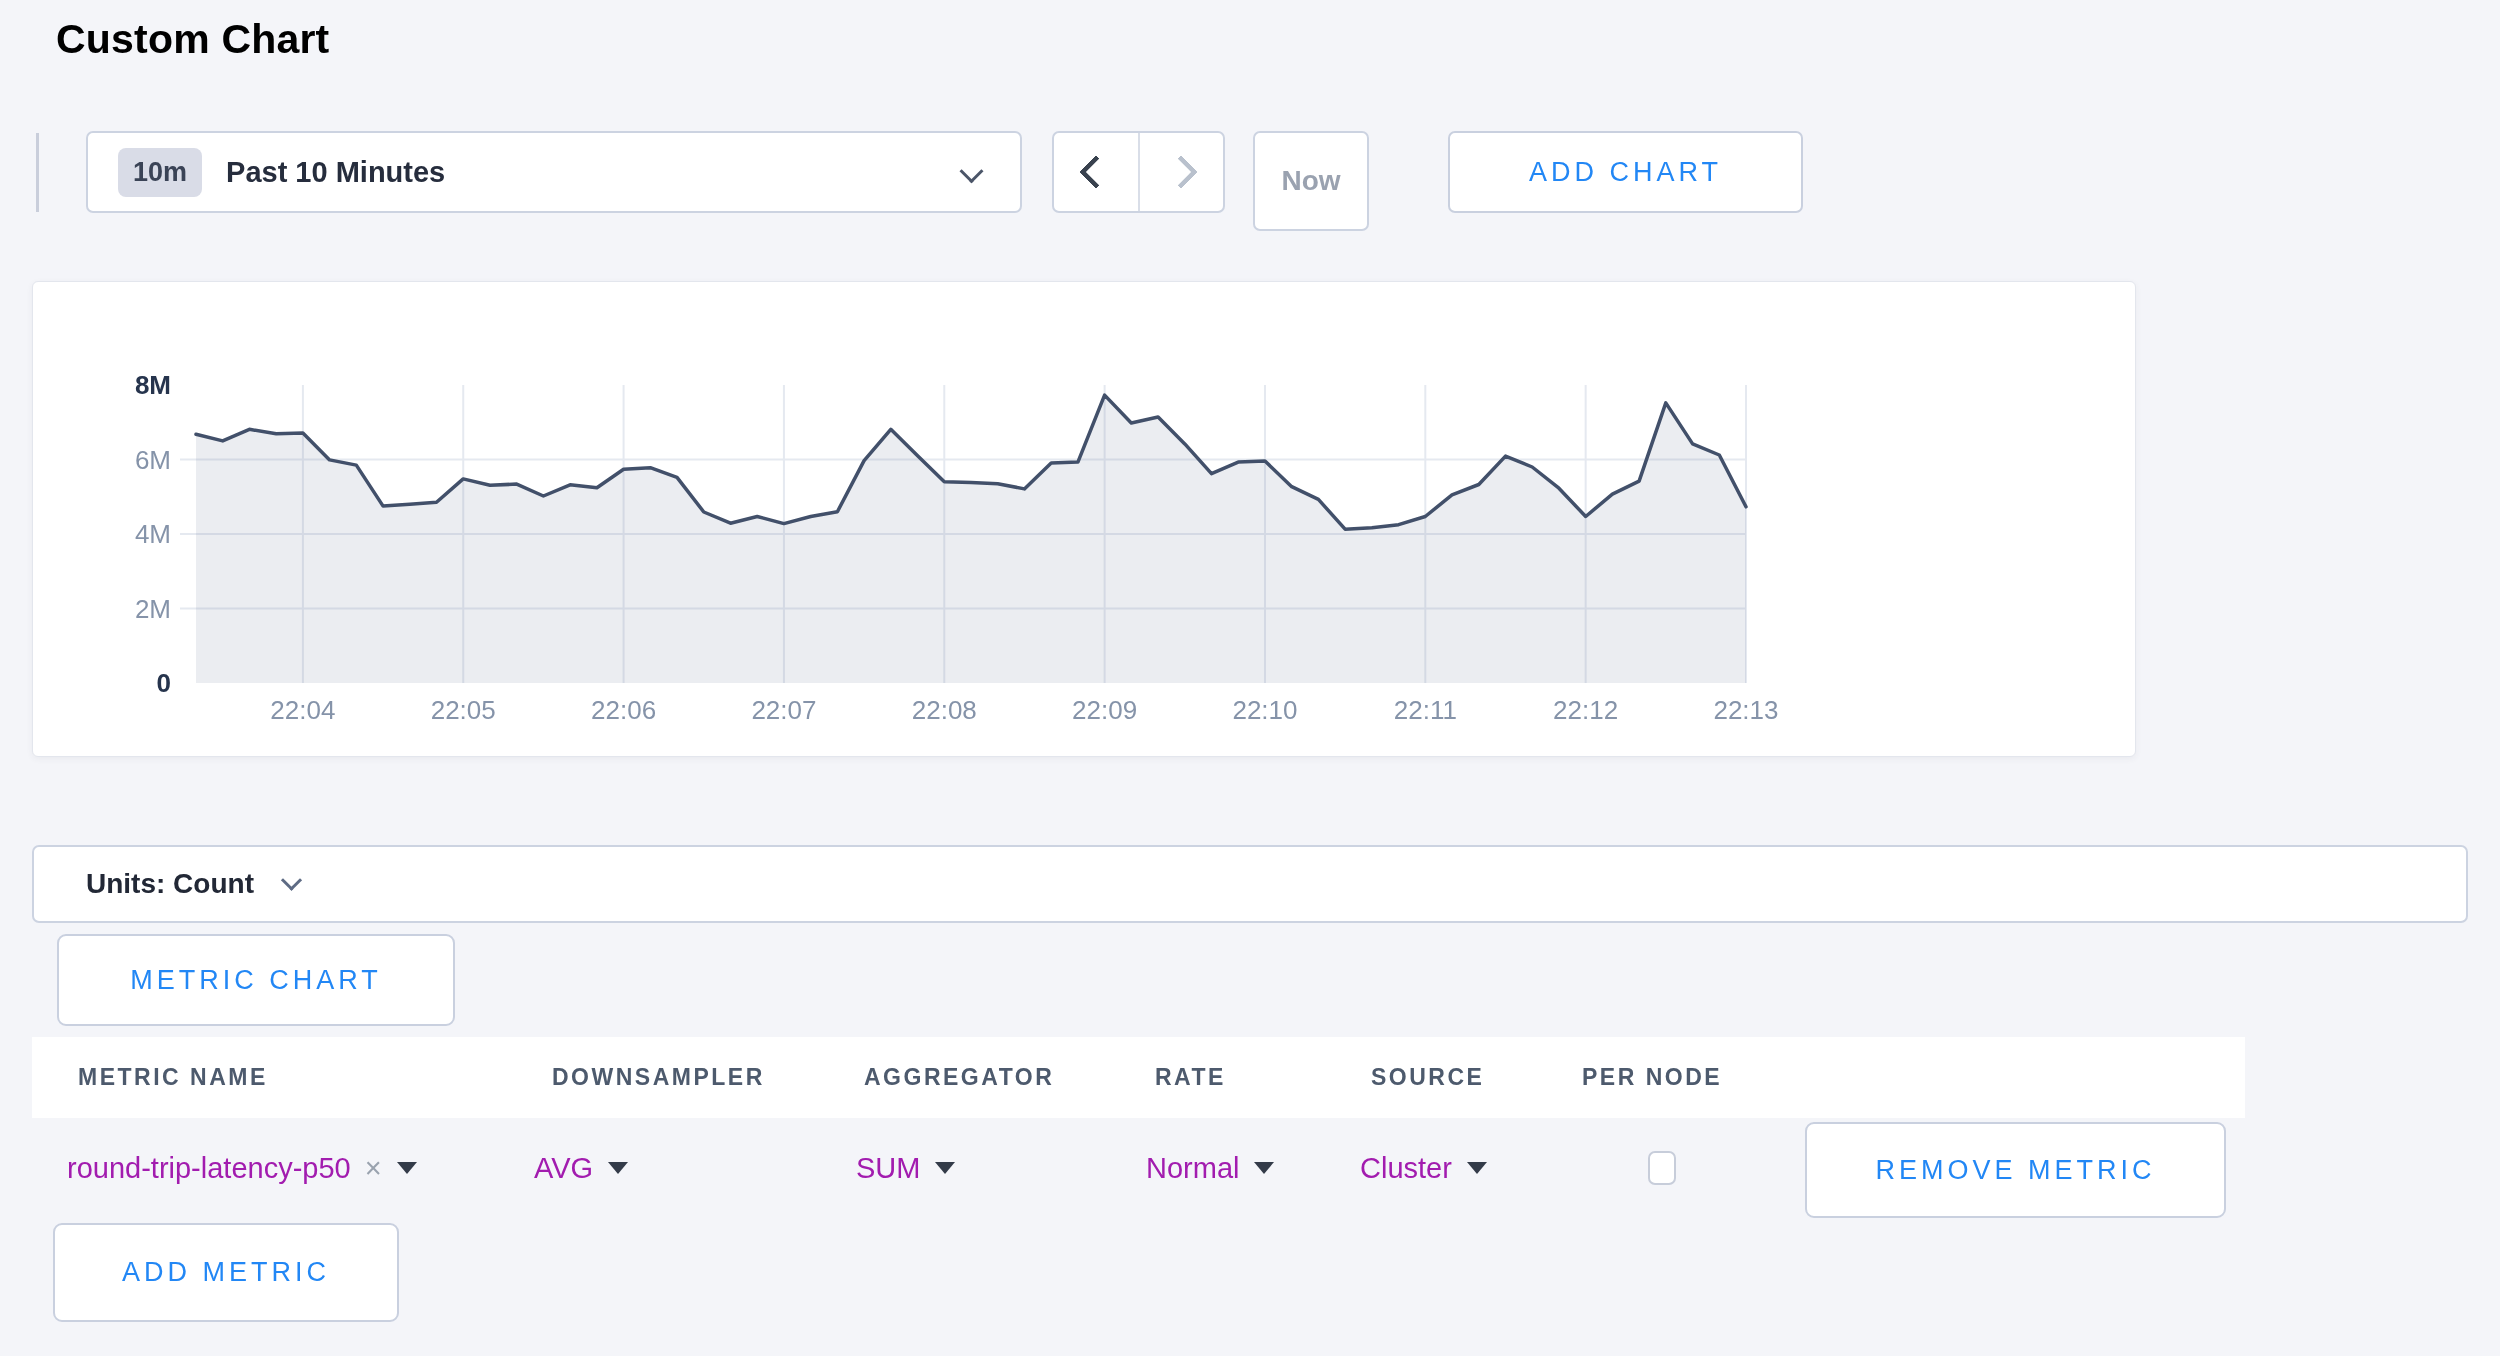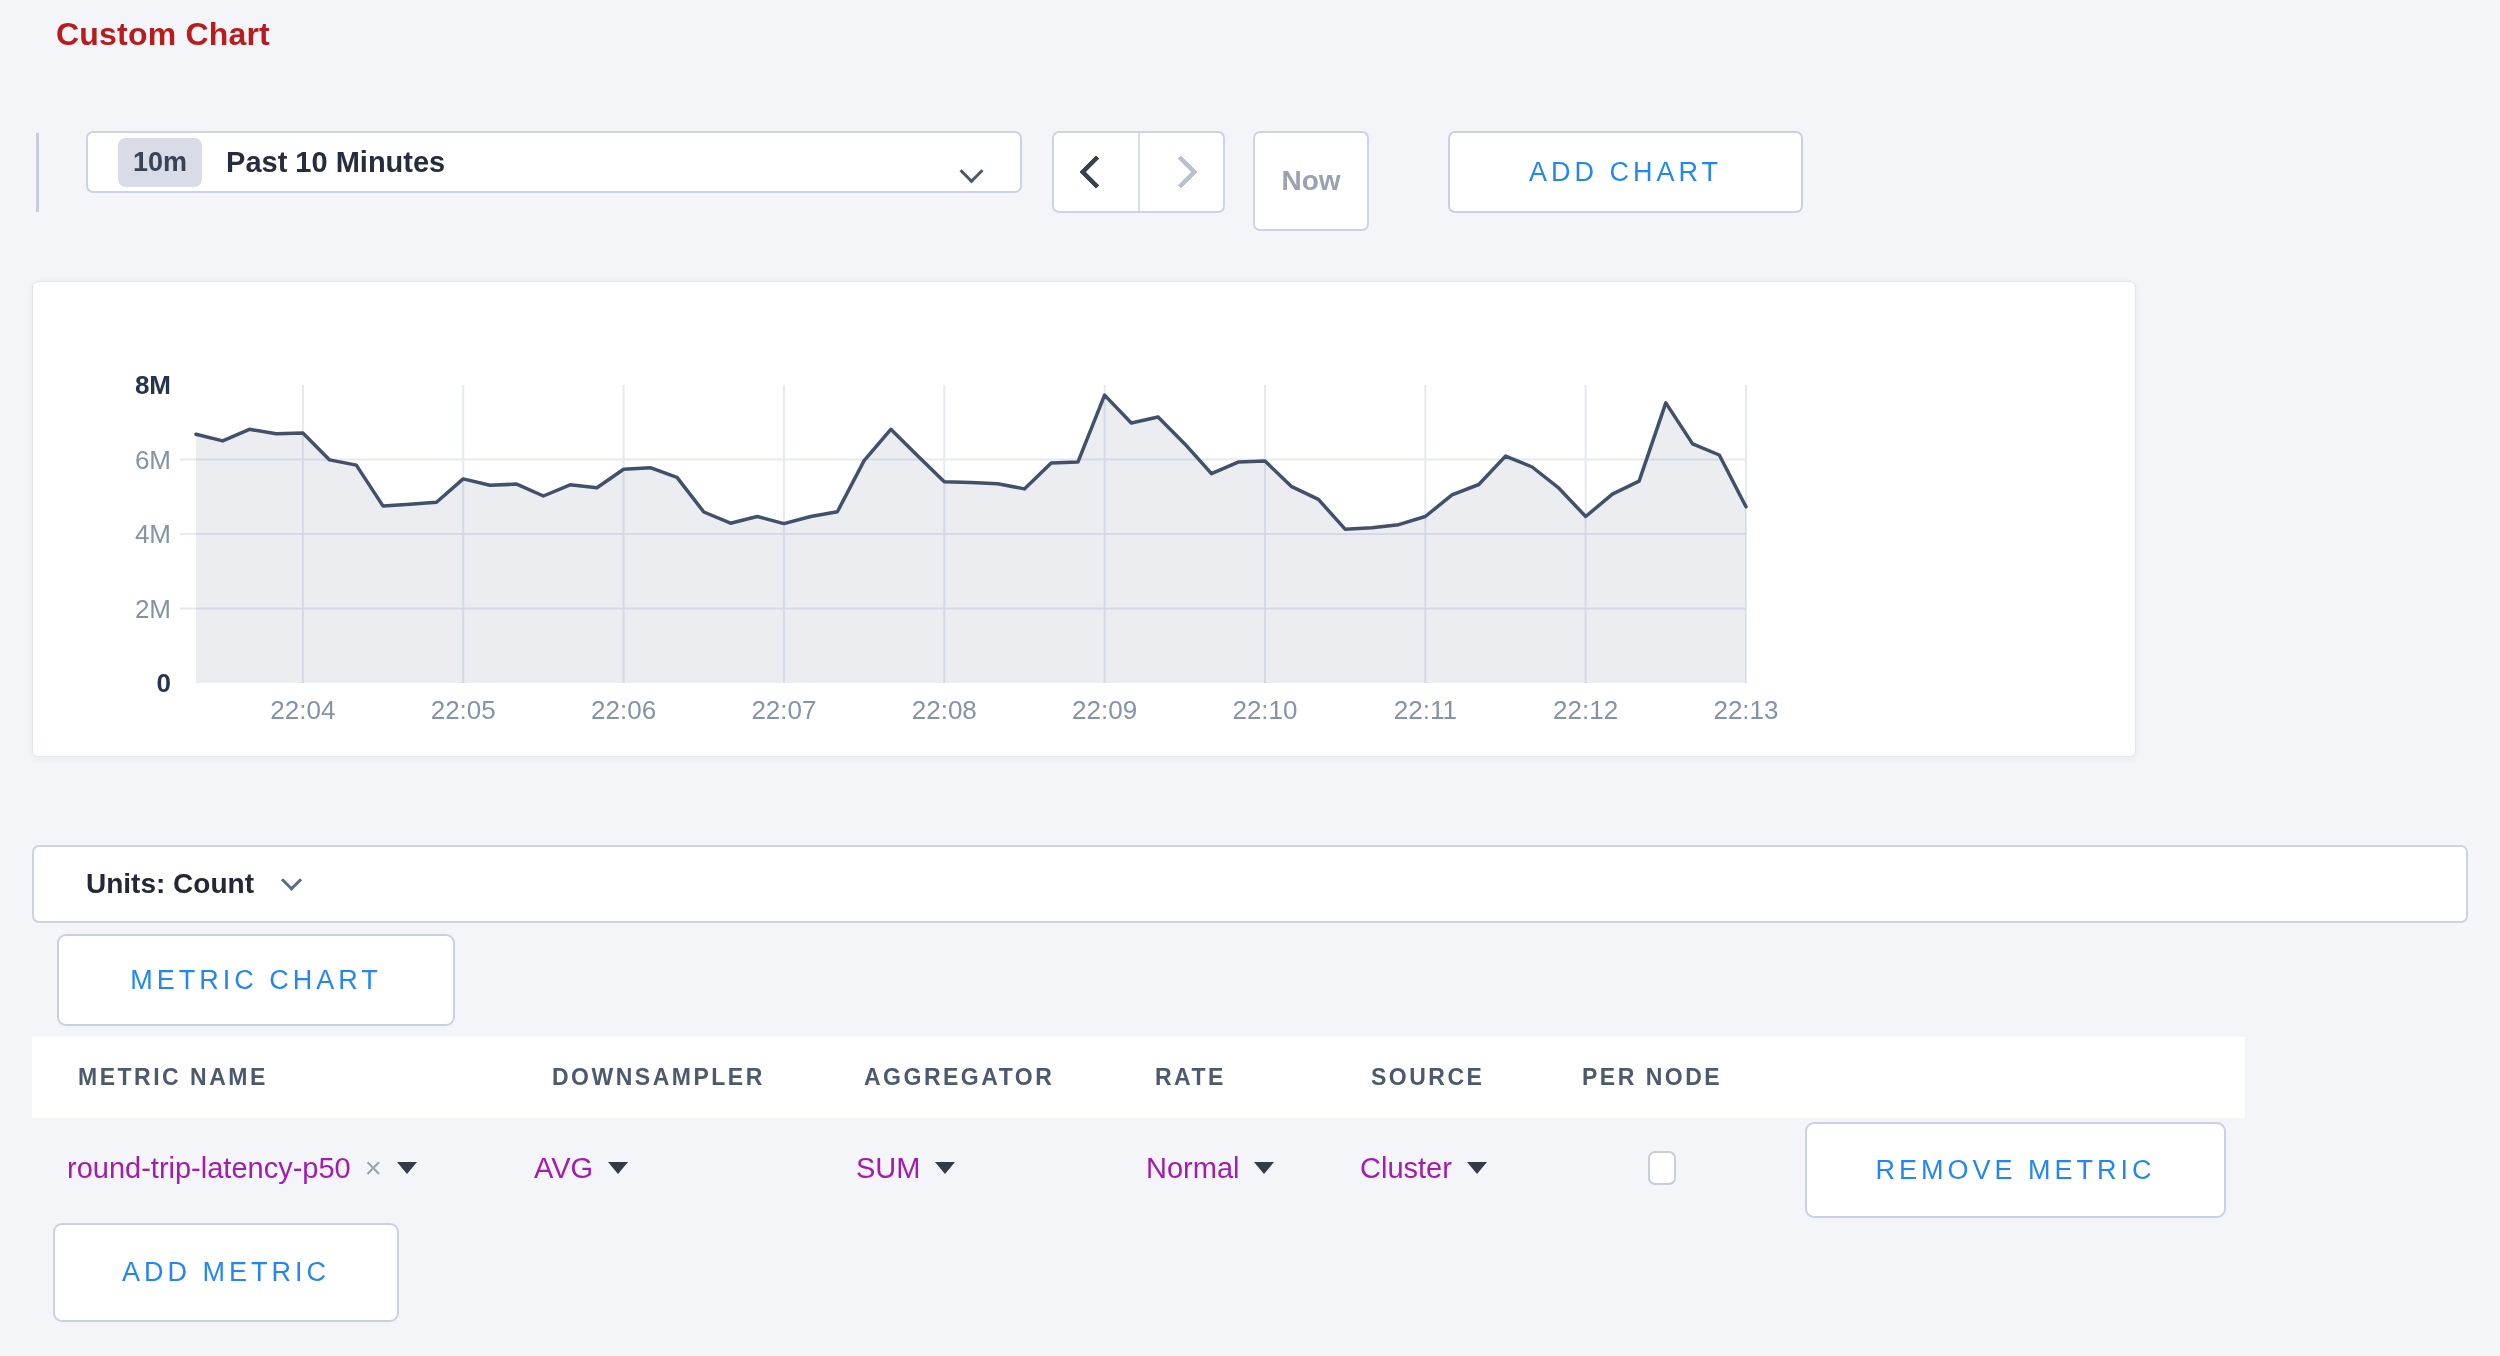--- a/index.html
+++ b/index.html
@@ -8,34 +8,34 @@
     background: #f4f5f9;
     font-family: "Liberation Sans", sans-serif;
     position: relative;
     overflow: hidden;
   }
   .abs { position: absolute; }
 
   
   #page-title {
     left: 56px; top: 16px;
-    font-size: 32px; font-weight: 600; color: #b91c1c;
+    font-size: 41px; font-weight: 600; color: #000000;
     letter-spacing: 0.2px;
   }
 
   
   #time-divider { left: 36px; top: 133px; width: 3px; height: 79px; background: #c9cedb; }
 
   .panel {
     background: #ffffff;
     border: 2px solid #ccd3e1;
     border-radius: 7px;
   }
   #range-dropdown {
-    left: 86px; top: 131px; width: 936px; height: 62px;
+    left: 86px; top: 131px; width: 936px; height: 82px;
     display: flex; align-items: center; cursor: pointer;
   }
   #range-badge {
     margin-left: 30px; padding: 9px 15px;
     background: #d9dce7; border-radius: 8px;
     font-size: 27px; font-weight: 700; color: #3a4356;
   }
   #range-label { margin-left: 24px; font-size: 29px; font-weight: 700; color: #262d3d; }
   .chev-down {
     width: 17px; height: 17px;

